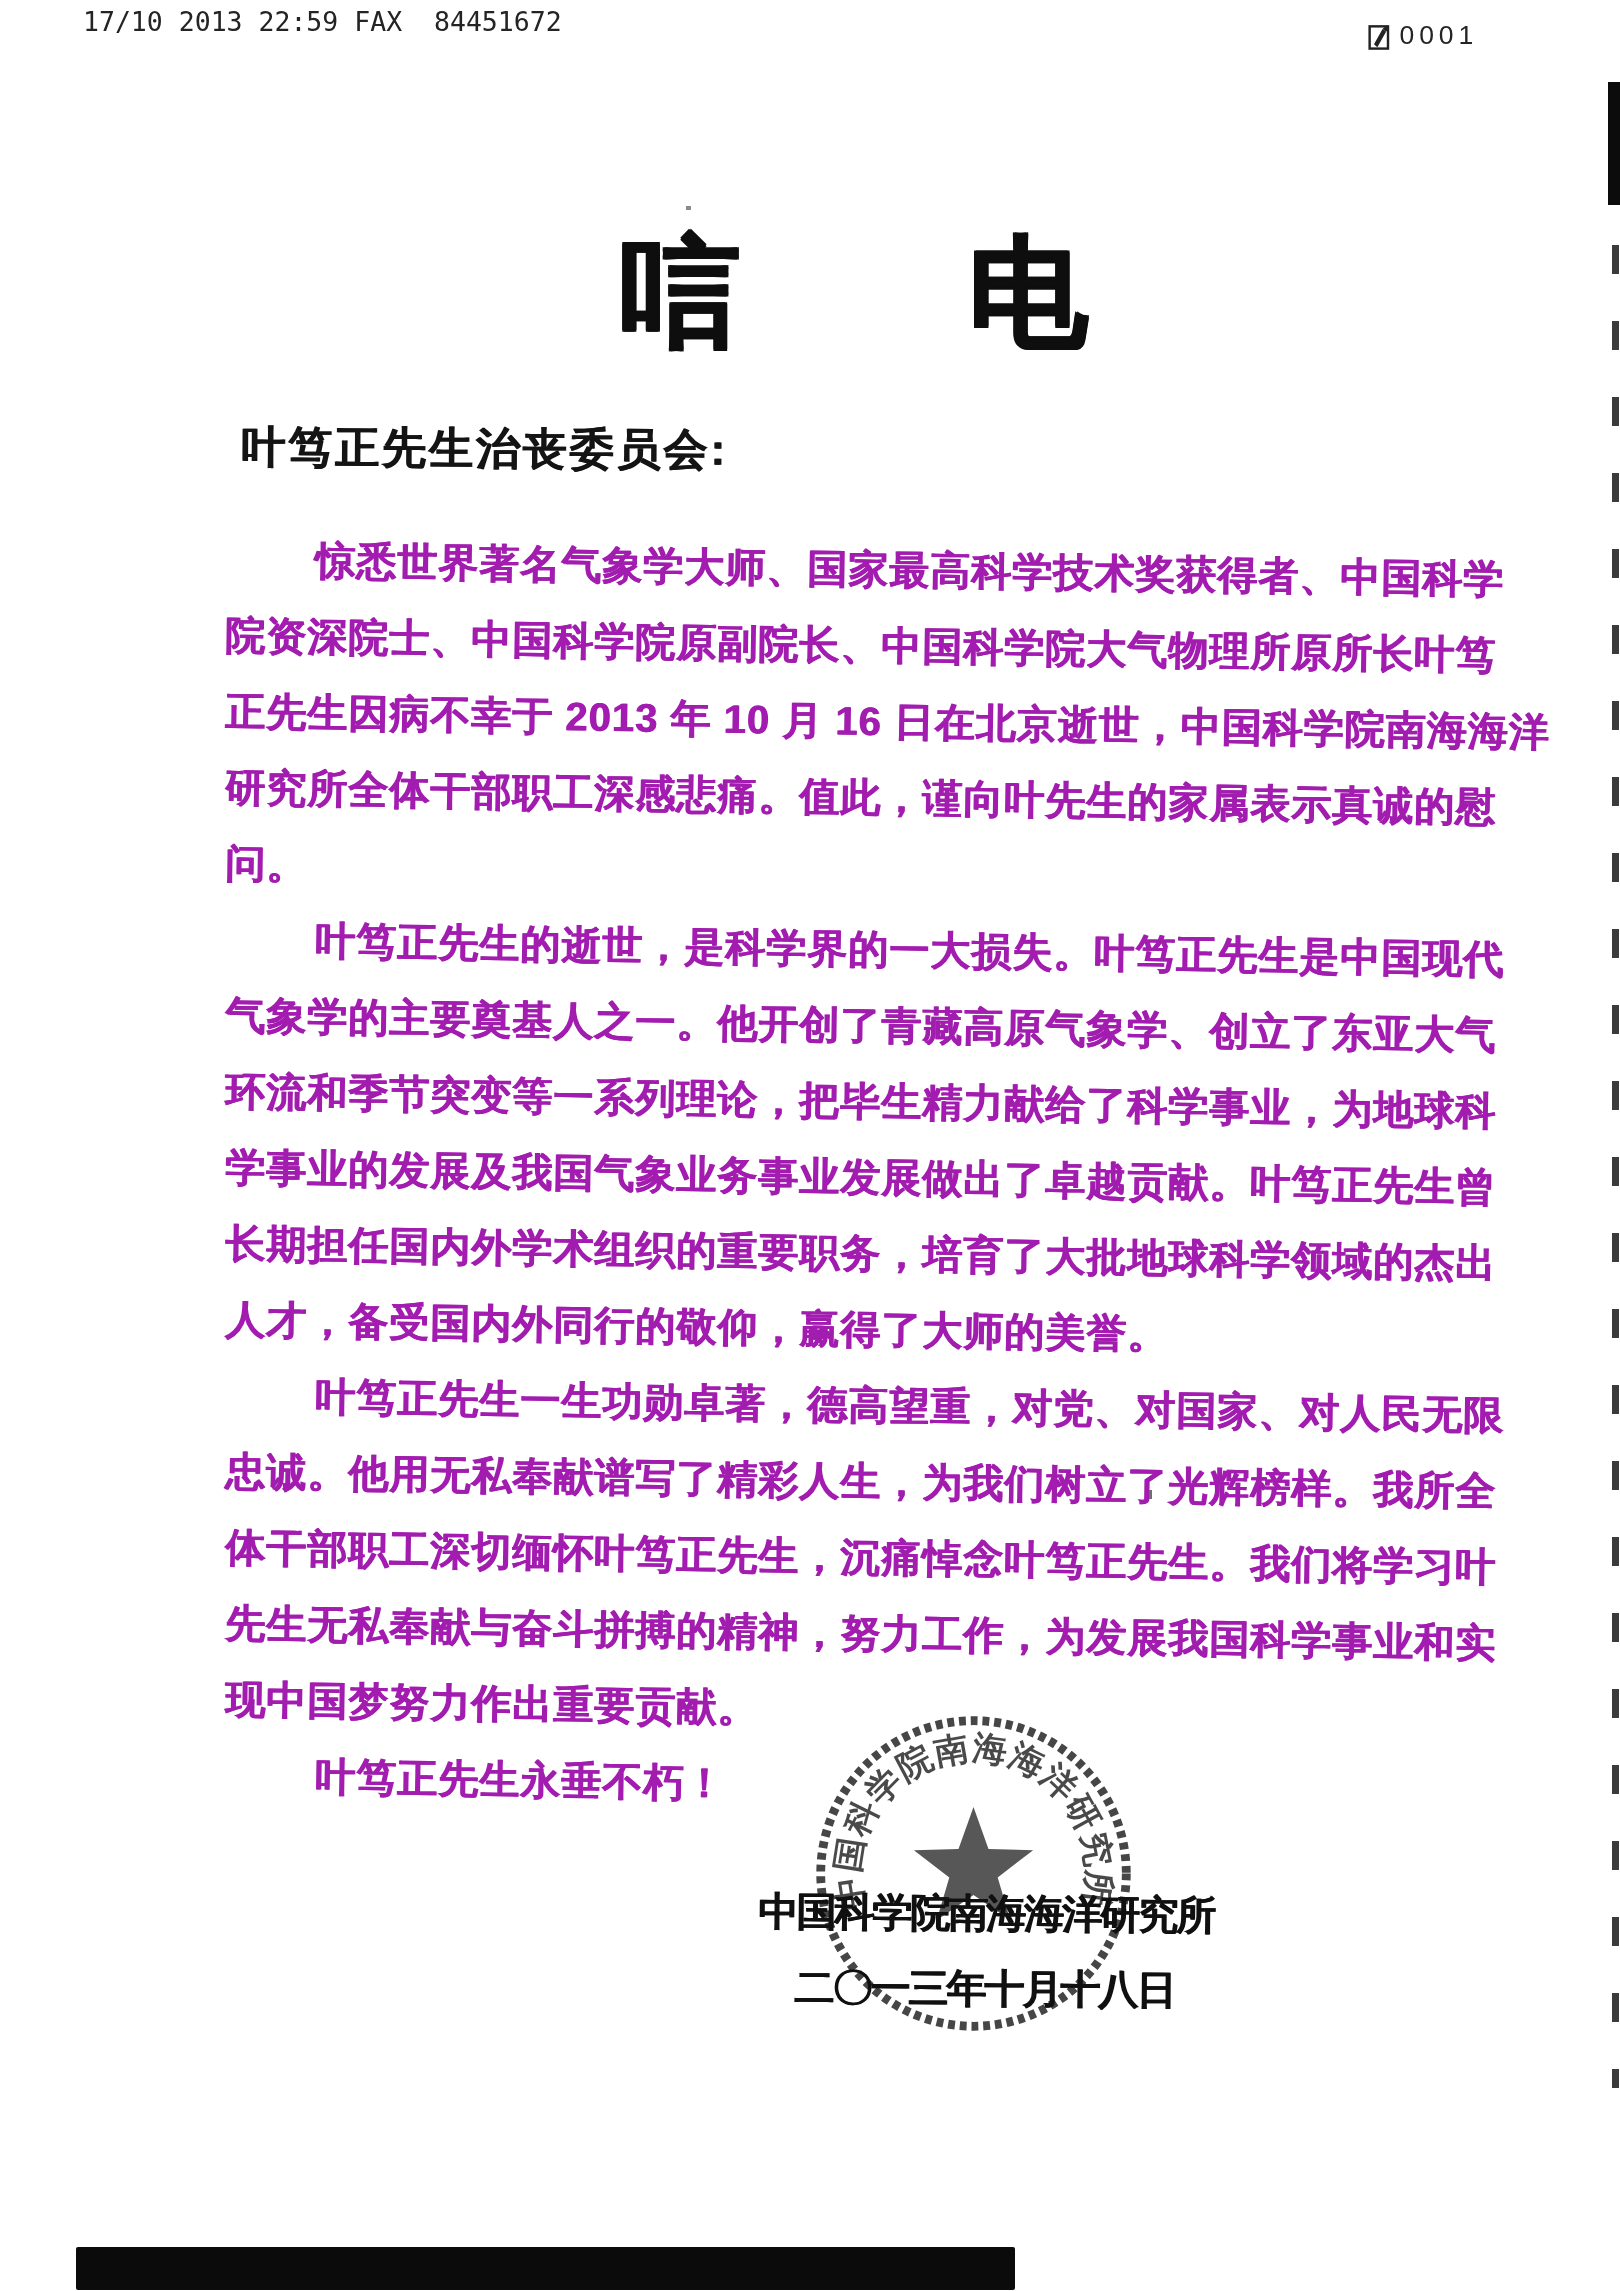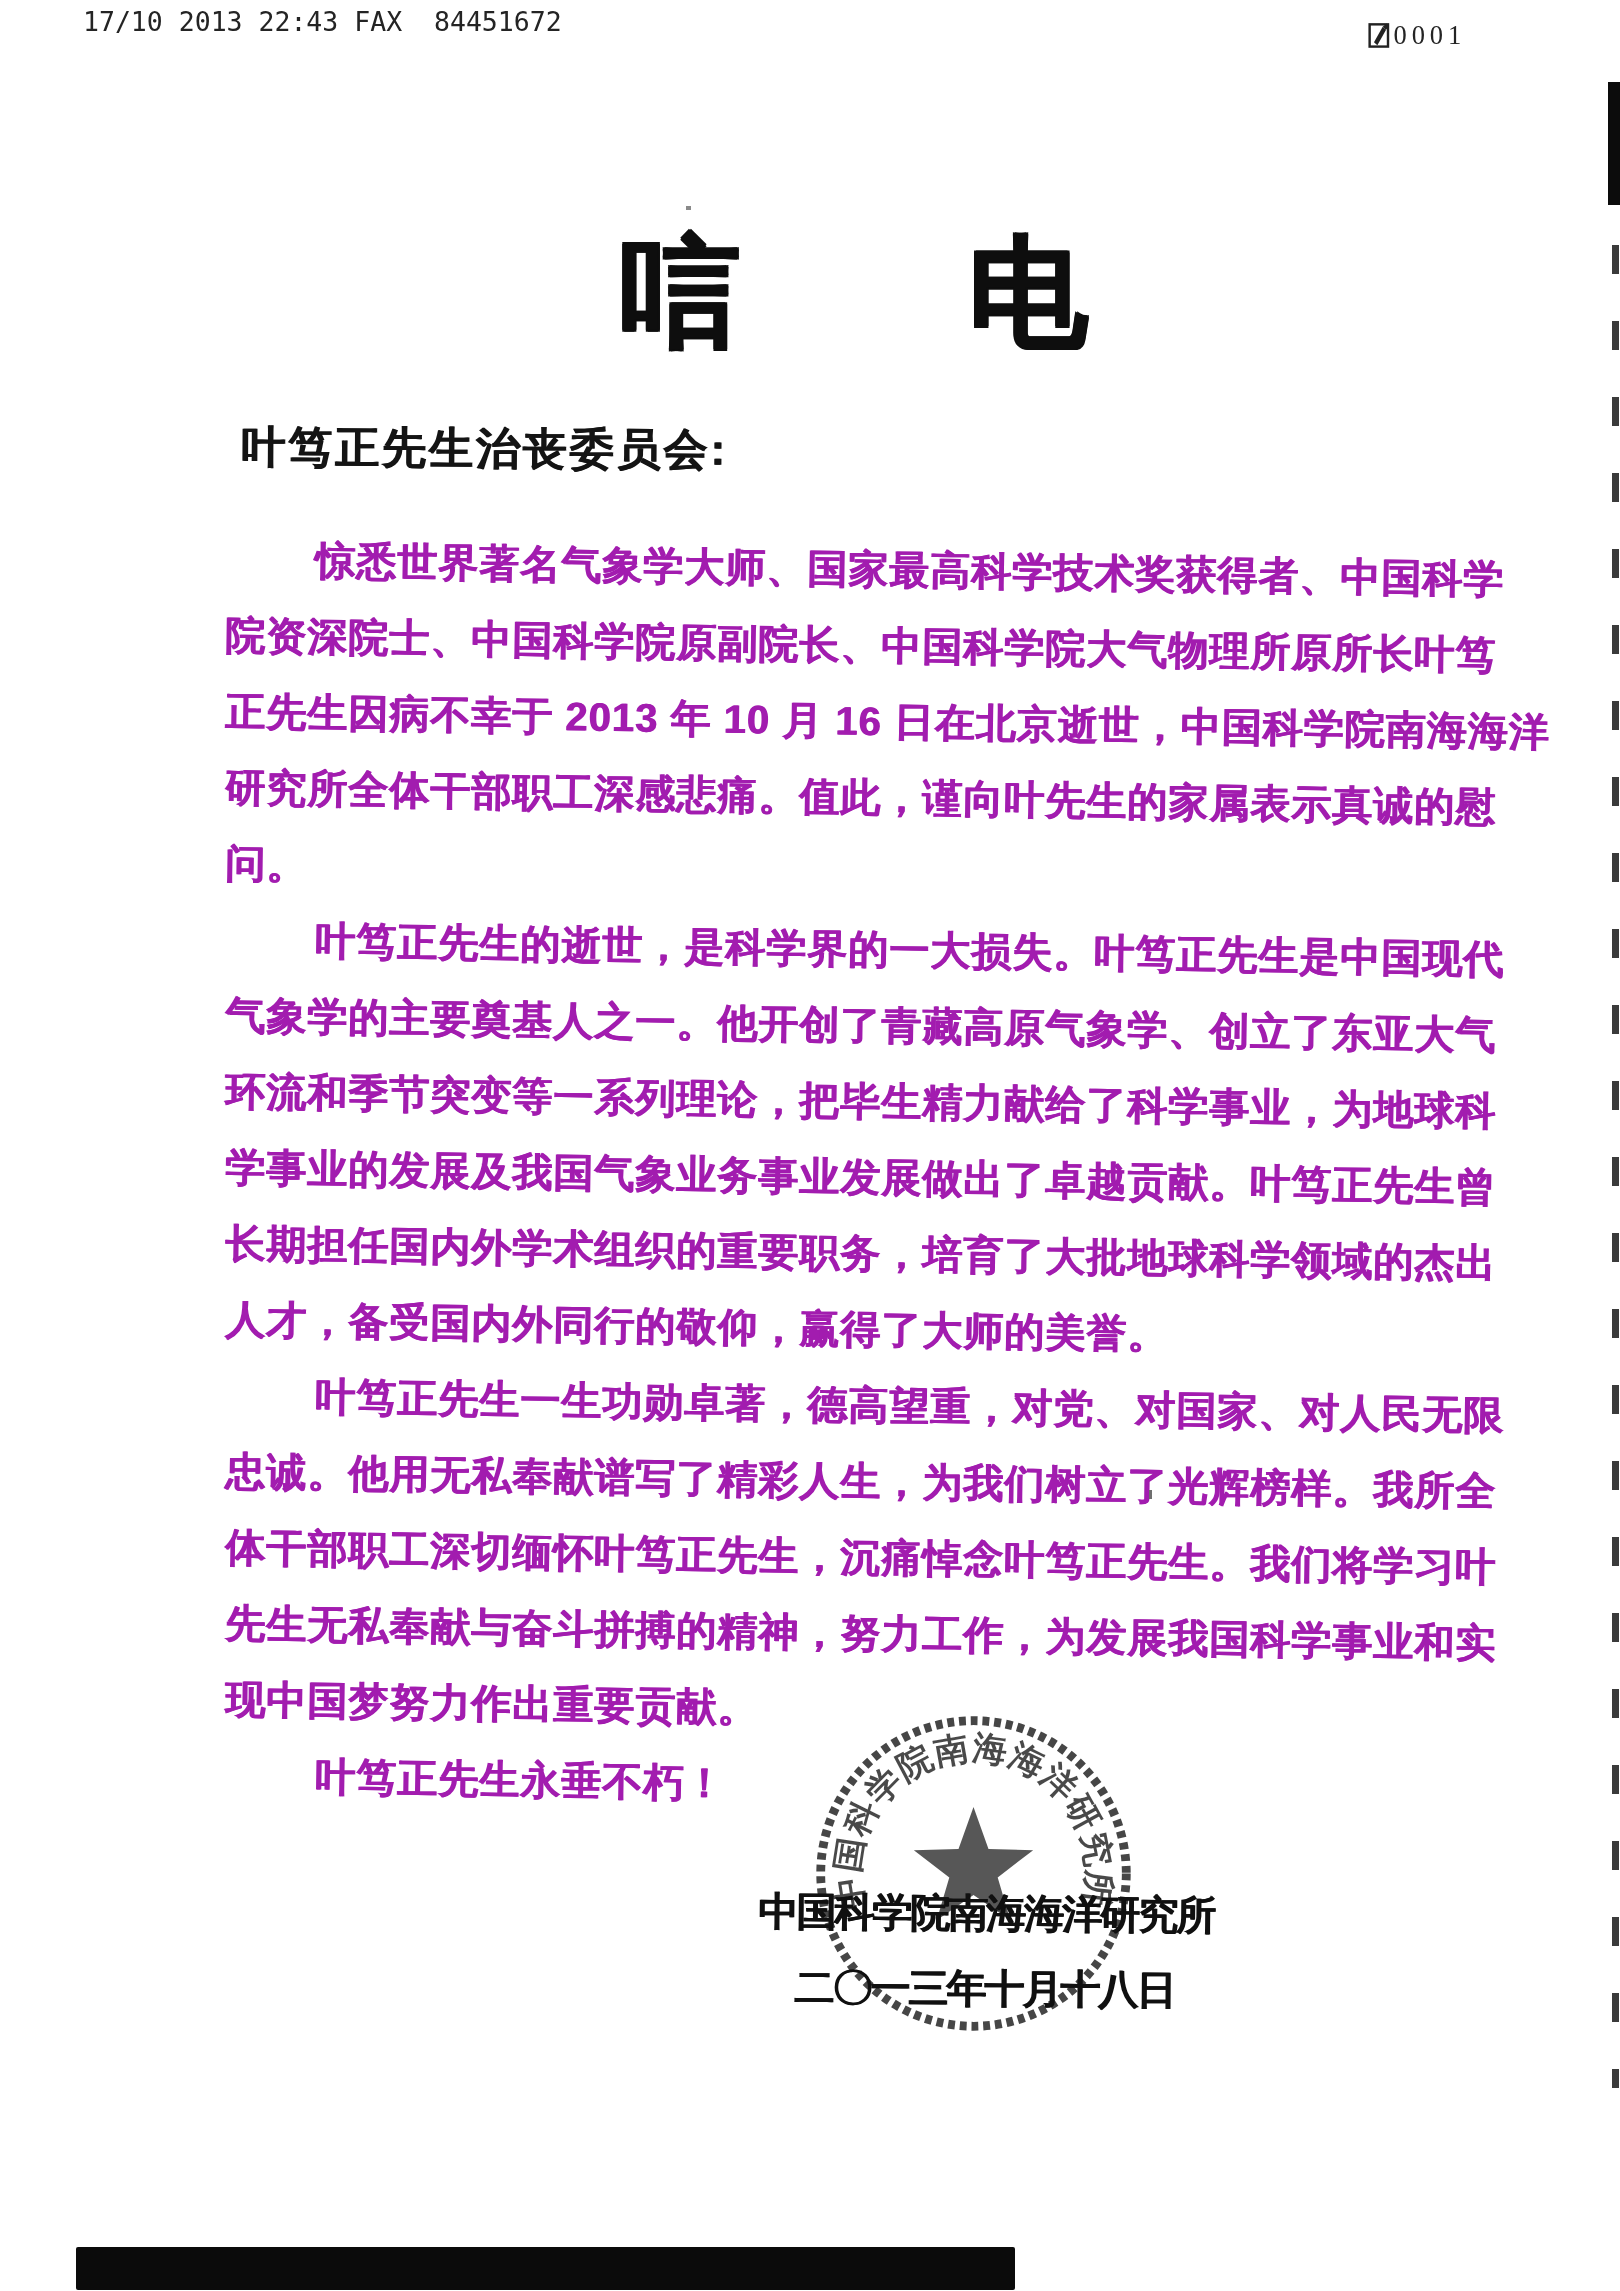--- a/index.html
+++ b/index.html
@@ -13,22 +13,22 @@
   }
 
   
   .fax-meta {
     position:absolute; left:83px; top:5.9px;
     font-family:"DejaVu Sans Mono", monospace;
     font-size:26.5px; color:#242424; white-space:pre;
   }
   .page-counter {
     position:absolute; left:1368px; top:19.6px;
-    display:flex; align-items:flex-start; gap:0;
-    font-family:Liberation Serif, serif;
+    display:flex; align-items:flex-end; gap:6px;
+    font-family:Liberation Sans, sans-serif;
     font-size:26.5px; letter-spacing:4.9px; color:#242424;
   }
   .page-counter svg { display:block; }
 
   
   .title {
     position:absolute; left:619px; top:231px;
     display:flex; gap:228px;
     font-size:120px; line-height:120px; font-weight:900;
     color:#0e0e0e;
@@ -92,21 +92,21 @@
     background:#0b0b0b; border-radius:2px;
   }
   .speck-a { position:absolute; left:686px; top:206px; width:4.9px; height:3.9px; background:#8a8a8a; }
   .speck-b { position:absolute; left:1149px; top:1490px; width:2.9px; height:8.8px; background:#6f6f6f; }
 </style>
 </head>
 <body>
 
 <div class="page">
 
-  <span class="fax-meta">17/10 2013 22:43 FAX  84451672</span>
+  <span class="fax-meta">17/10 2013 22:59 FAX  84451672</span>
 
   <div class="page-counter">
     <svg width="25.5" height="29" viewBox="0 0 26 30">
       <rect x="1.5" y="4.5" width="19" height="23" fill="#ffffff" stroke="#222222" stroke-width="2.5"></rect>
       <path d="M6 23 L15 7 L18.5 10 L9.5 26 Z" fill="#222222"></path>
       <path d="M15 7 L19 3.5 L21.5 6.5 L18.5 10 Z" fill="#222222"></path>
     </svg>
     <span>0001</span>
   </div>
 

